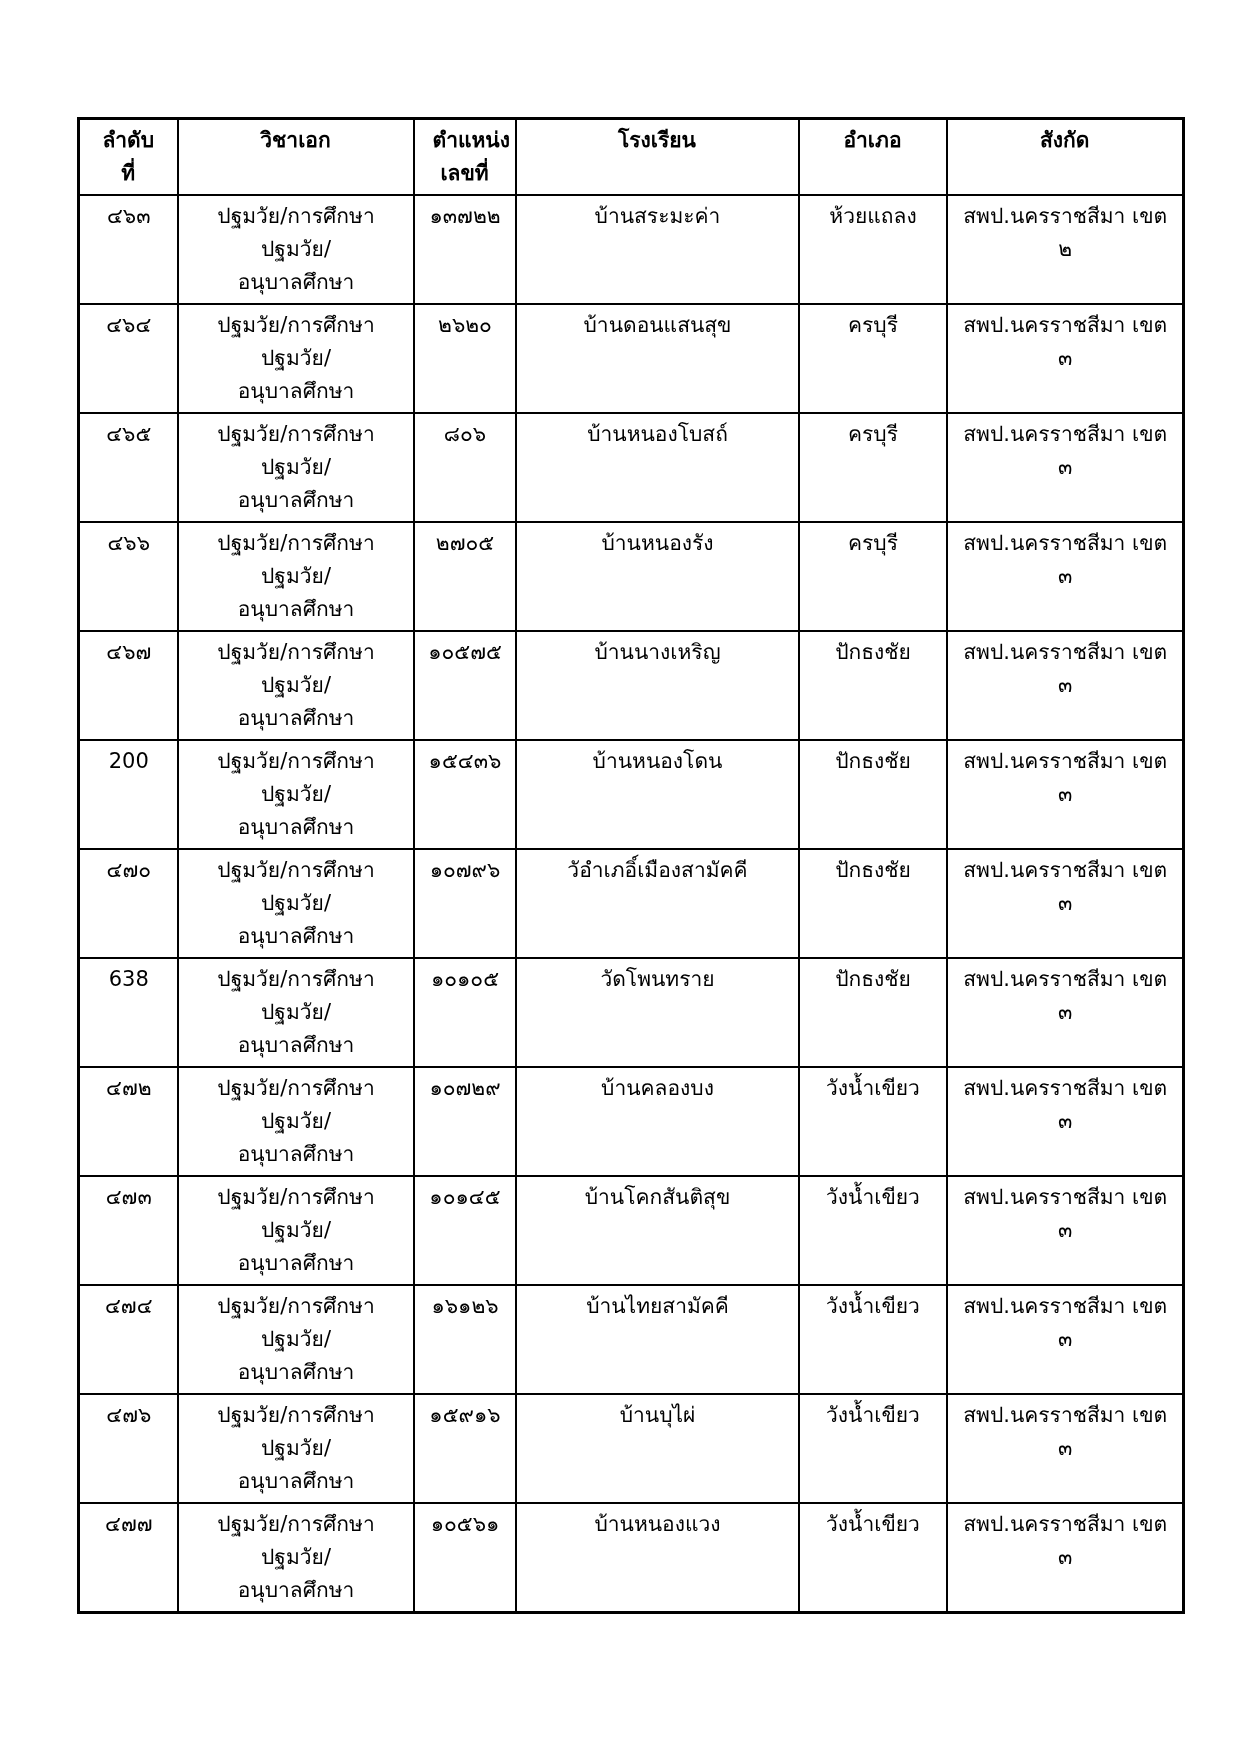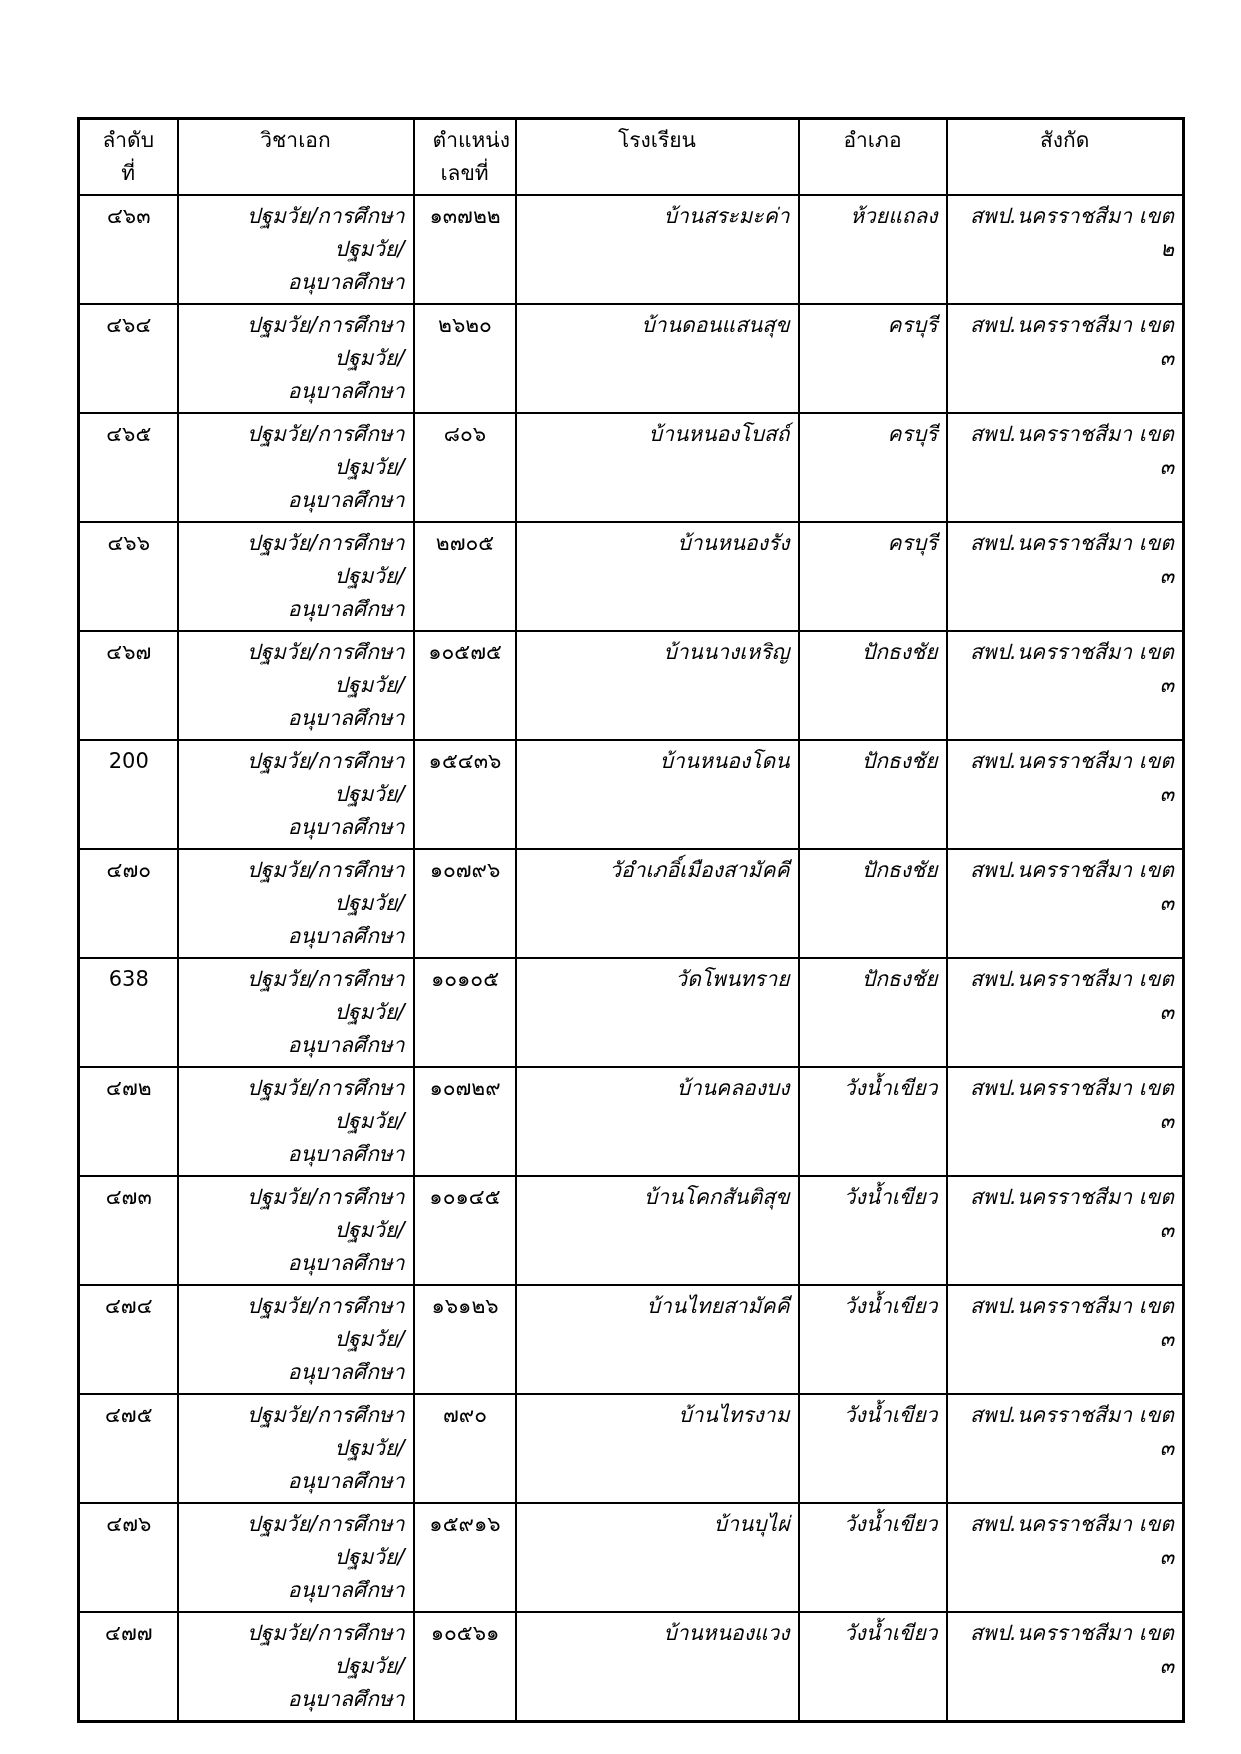--- a/index.html
+++ b/index.html
@@ -33,27 +33,28 @@
     line-height: 33px;
     font-weight: normal;
     color: #000000;
     white-space: pre-line;
     padding: 4px 8px 4px 9px;
     overflow: hidden;
   }
   .doc-table th {
     text-align: center;
     padding: 4px 18px;
+    font-weight: bold;
   }
   .doc-table thead tr { height: 68px; }
   .doc-table tbody tr { height: 66px; }
   .doc-table tbody tr:first-child { height: 106px; margin-left: 28px; }
   .doc-table tbody tr:last-child  { height: 106px; }
   .c-center { text-align: center; padding-left: 2px; padding-right: 2px; }
-  .c-left   { text-align: right; font-style: italic; }
+  .c-left   { text-align: center; }
 </style>
 </head>
 <body>
 
 <div class="page">
   <table class="doc-table">
     <colgroup>
       <col style="width:99px">
       <col style="width:236px">
       <col style="width:102px">
@@ -166,29 +167,20 @@
         <tr>
           <td class="c-center">๔๗๔</td>
           <td class="c-left">ปฐมวัย/การศึกษาปฐมวัย/
 อนุบาลศึกษา</td>
           <td class="c-center">๑๖๑๒๖</td>
           <td class="c-left">บ้านไทยสามัคคี</td>
           <td class="c-left">วังน้ำเขียว</td>
           <td class="c-left">สพป.นครราชสีมา เขต ๓</td>
         </tr>
         <tr>
-          <td class="c-center">๔๗๕</td>
-          <td class="c-left">ปฐมวัย/การศึกษาปฐมวัย/
-อนุบาลศึกษา</td>
-          <td class="c-center">๗๙๐</td>
-          <td class="c-left">บ้านไทรงาม</td>
-          <td class="c-left">วังน้ำเขียว</td>
-          <td class="c-left">สพป.นครราชสีมา เขต ๓</td>
-        </tr>
-        <tr>
           <td class="c-center">๔๗๖</td>
           <td class="c-left">ปฐมวัย/การศึกษาปฐมวัย/
 อนุบาลศึกษา</td>
           <td class="c-center">๑๕๙๑๖</td>
           <td class="c-left">บ้านบุไผ่</td>
           <td class="c-left">วังน้ำเขียว</td>
           <td class="c-left">สพป.นครราชสีมา เขต ๓</td>
         </tr>
         <tr>
           <td class="c-center">๔๗๗</td>

